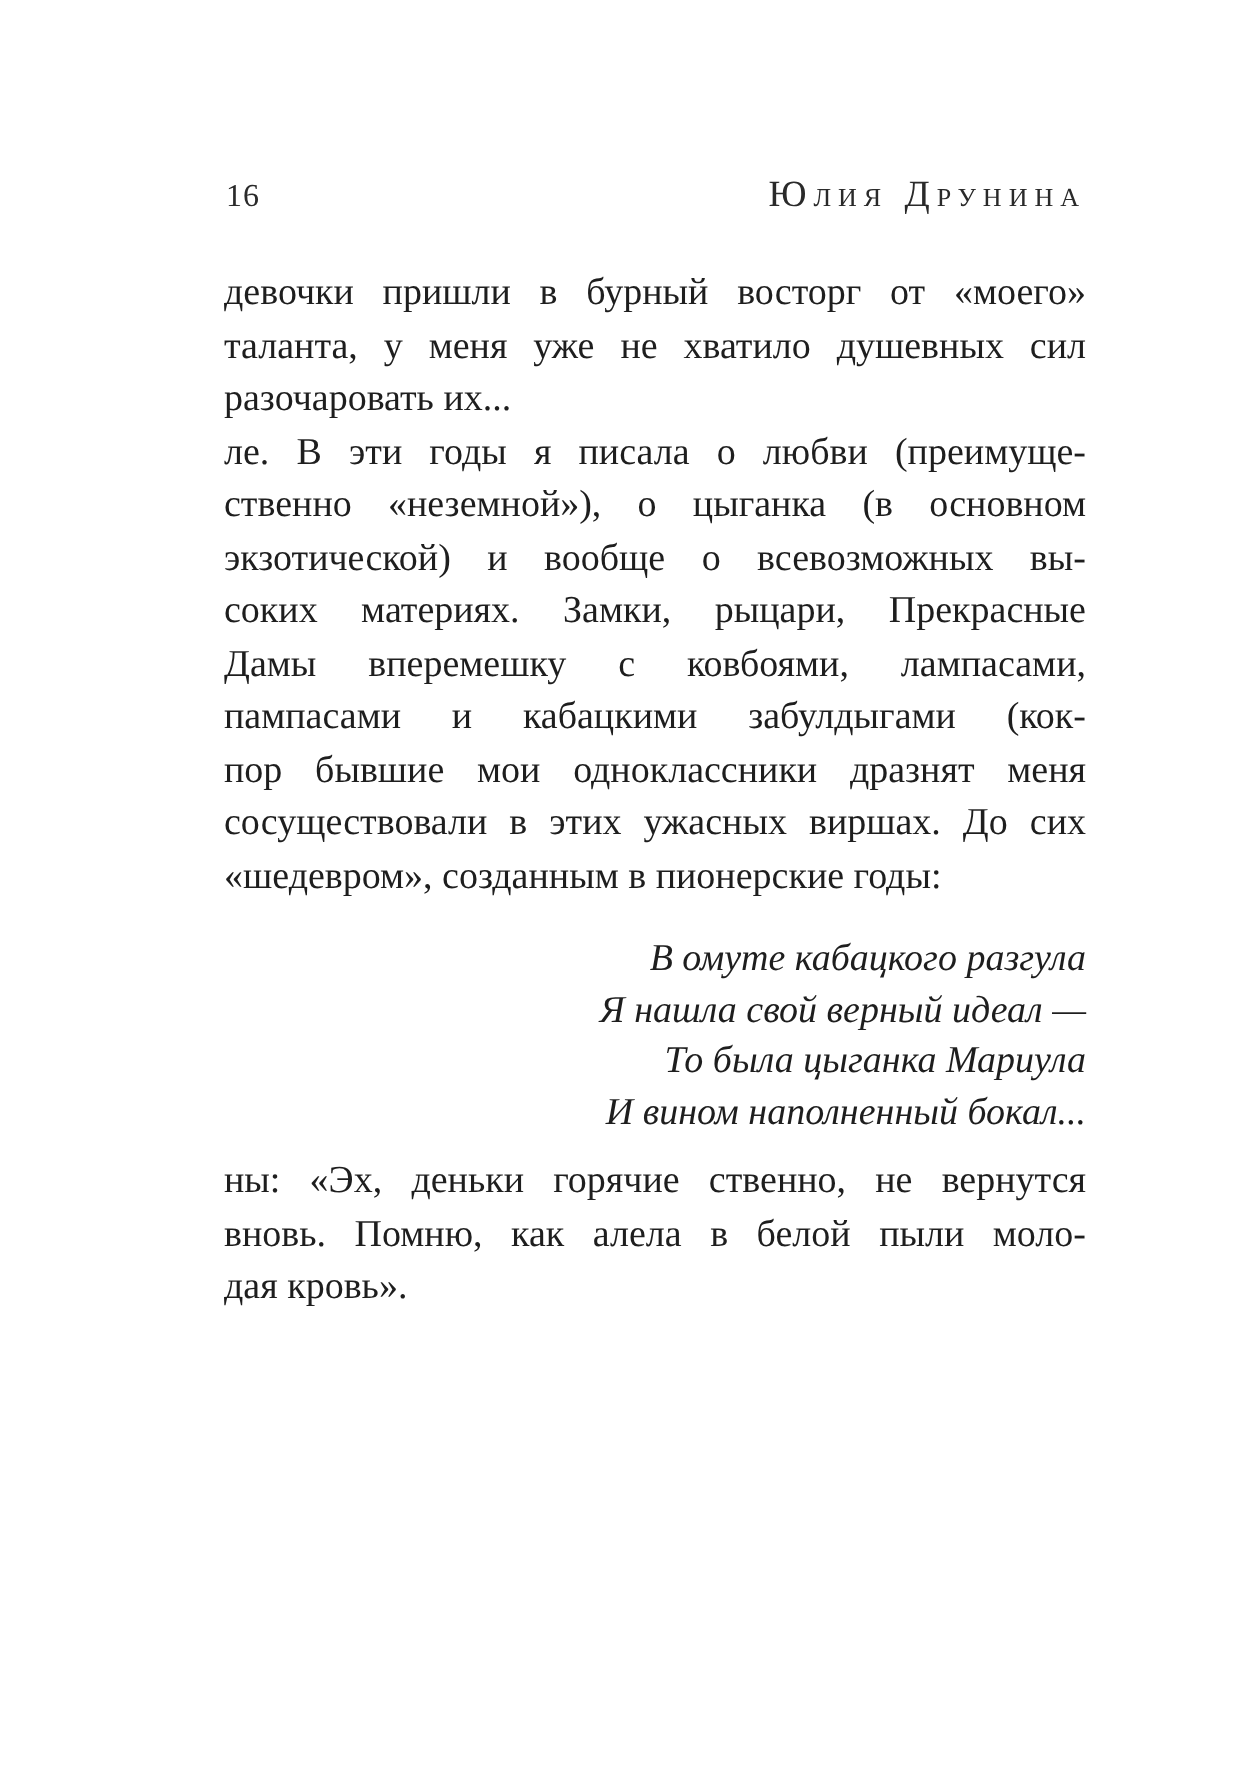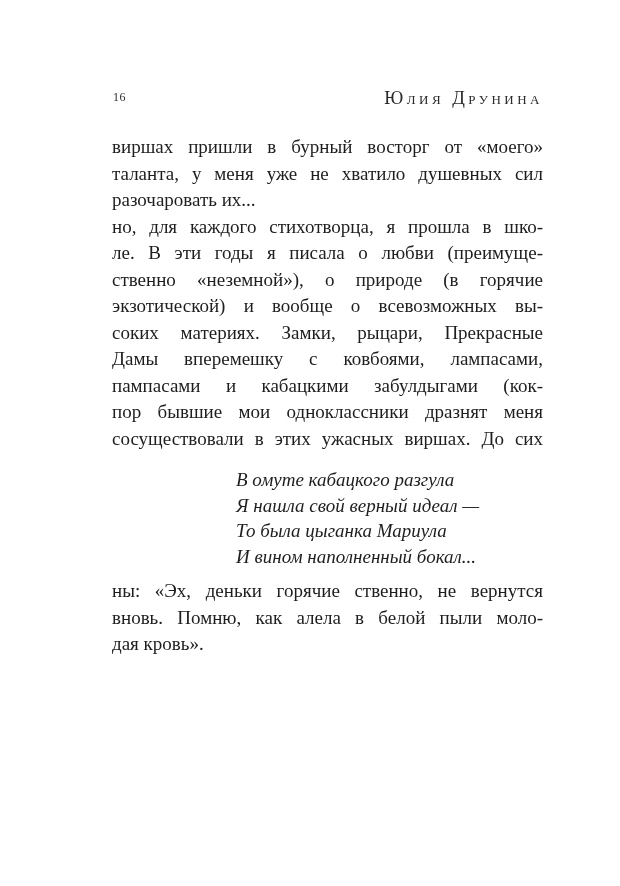--- a/index.html
+++ b/index.html
@@ -20,21 +20,21 @@
     position: absolute;
     top: 88px;
     left: 112px;
     width: 431px;
     height: 22px;
   }
   .page-number {
     position: absolute;
     left: 1px;
     top: 2px;
-    font-size: 12px;
+    font-size: 16px;
     letter-spacing: 0.5px;
     color: #2a2a2a;
   }
   .running-title {
     text-align: right;
     font-size: 18.5px;
     font-variant: small-caps;
     letter-spacing: 3.5px;
     color: #2a2a2a;
     padding-left: 6px;
@@ -58,52 +58,52 @@
   .pindent {
     text-indent: 27px;
   }
   .verse-block {
     margin: 15px 0 9px 83px;
     font-style: italic;
     font-size: 19px;
     line-height: 25.5px;
   }
   .verse-line {
-    text-align: left;
+    text-align: right;
     margin-left: 41px;
   }
 </style>
 </head>
 <body>
 
 <div class="page">
 
   <div class="page-header">
     <span class="page-number">16</span>
     <div class="running-title">Юлия Друнина</div>
   </div>
 
   <div class="text-column">
 
     <div>
-      <div class="jline">виршах пришли в бурный восторг от «моего»</div>
+      <div class="jline">девочки пришли в бурный восторг от «моего»</div>
       <div class="jline">таланта, у меня уже не хватило душевных сил</div>
       <div class="jline pend">разочаровать их...</div>
     </div>
 
     <div>
-      <div class="jline">но, для каждого стихотворца, я прошла в шко-</div>
       <div class="jline">ле. В эти годы я писала о любви (преимуще-</div>
-      <div class="jline">ственно «неземной»), о природе (в горячие</div>
+      <div class="jline">ственно «неземной»), о цыганка (в основном</div>
       <div class="jline">экзотической) и вообще о всевозможных вы-</div>
       <div class="jline">соких материях. Замки, рыцари, Прекрасные</div>
       <div class="jline">Дамы вперемешку с ковбоями, лампасами,</div>
       <div class="jline">пампасами и кабацкими забулдыгами (кок-</div>
       <div class="jline">пор бывшие мои одноклассники дразнят меня</div>
       <div class="jline">сосуществовали в этих ужасных виршах. До сих</div>
+      <div class="jline pend">«шедевром», созданным в пионерские годы:</div>
     </div>
 
     <div class="verse-block">
       <div class="verse-line">В омуте кабацкого разгула</div>
       <div class="verse-line">Я нашла свой верный идеал —</div>
       <div class="verse-line">То была цыганка Мариула</div>
       <div class="verse-line">И вином наполненный бокал...</div>
     </div>
 
     <div>

